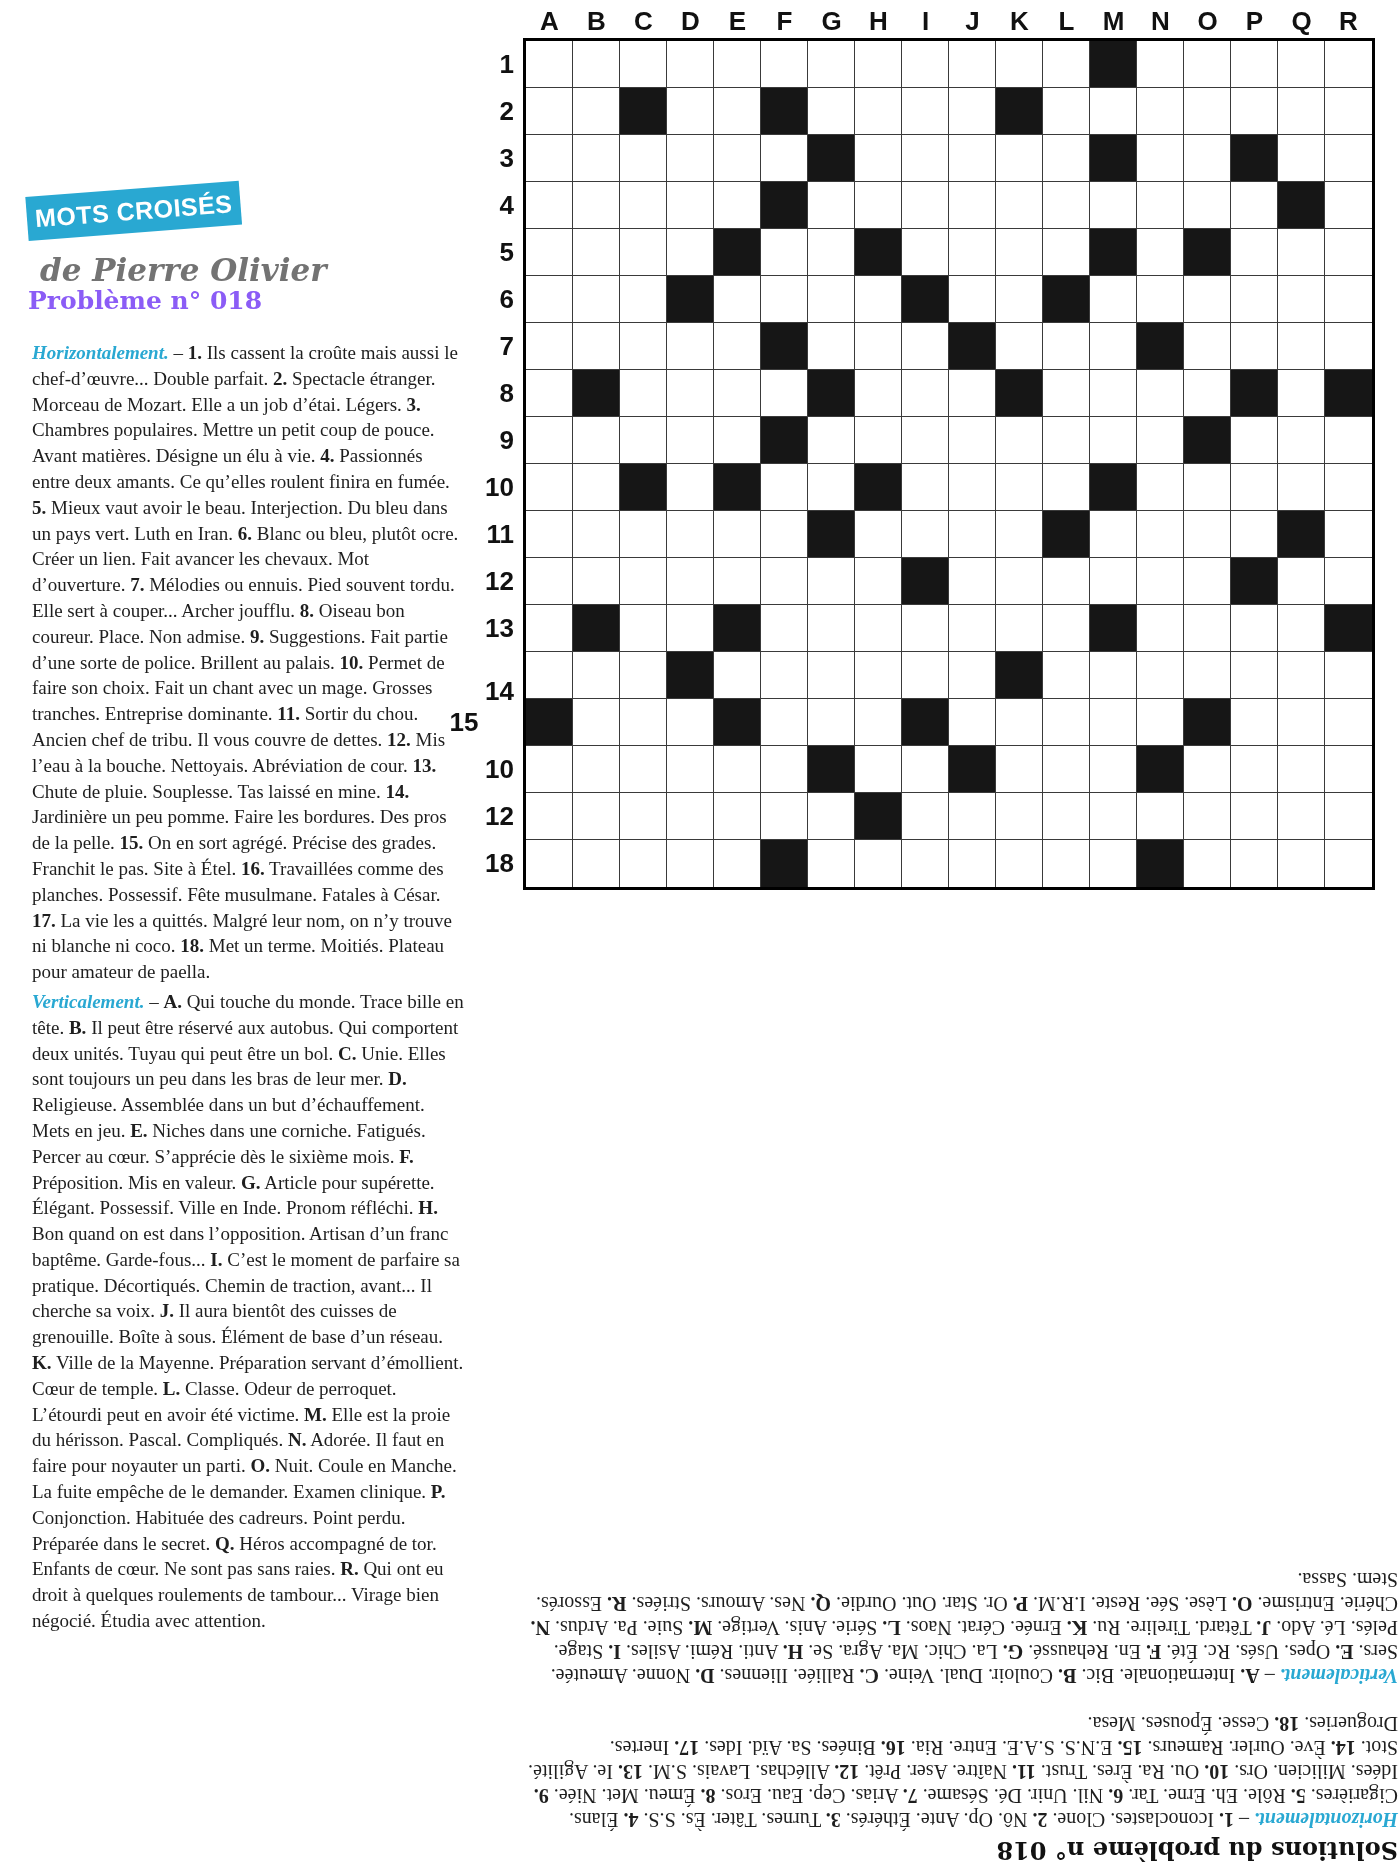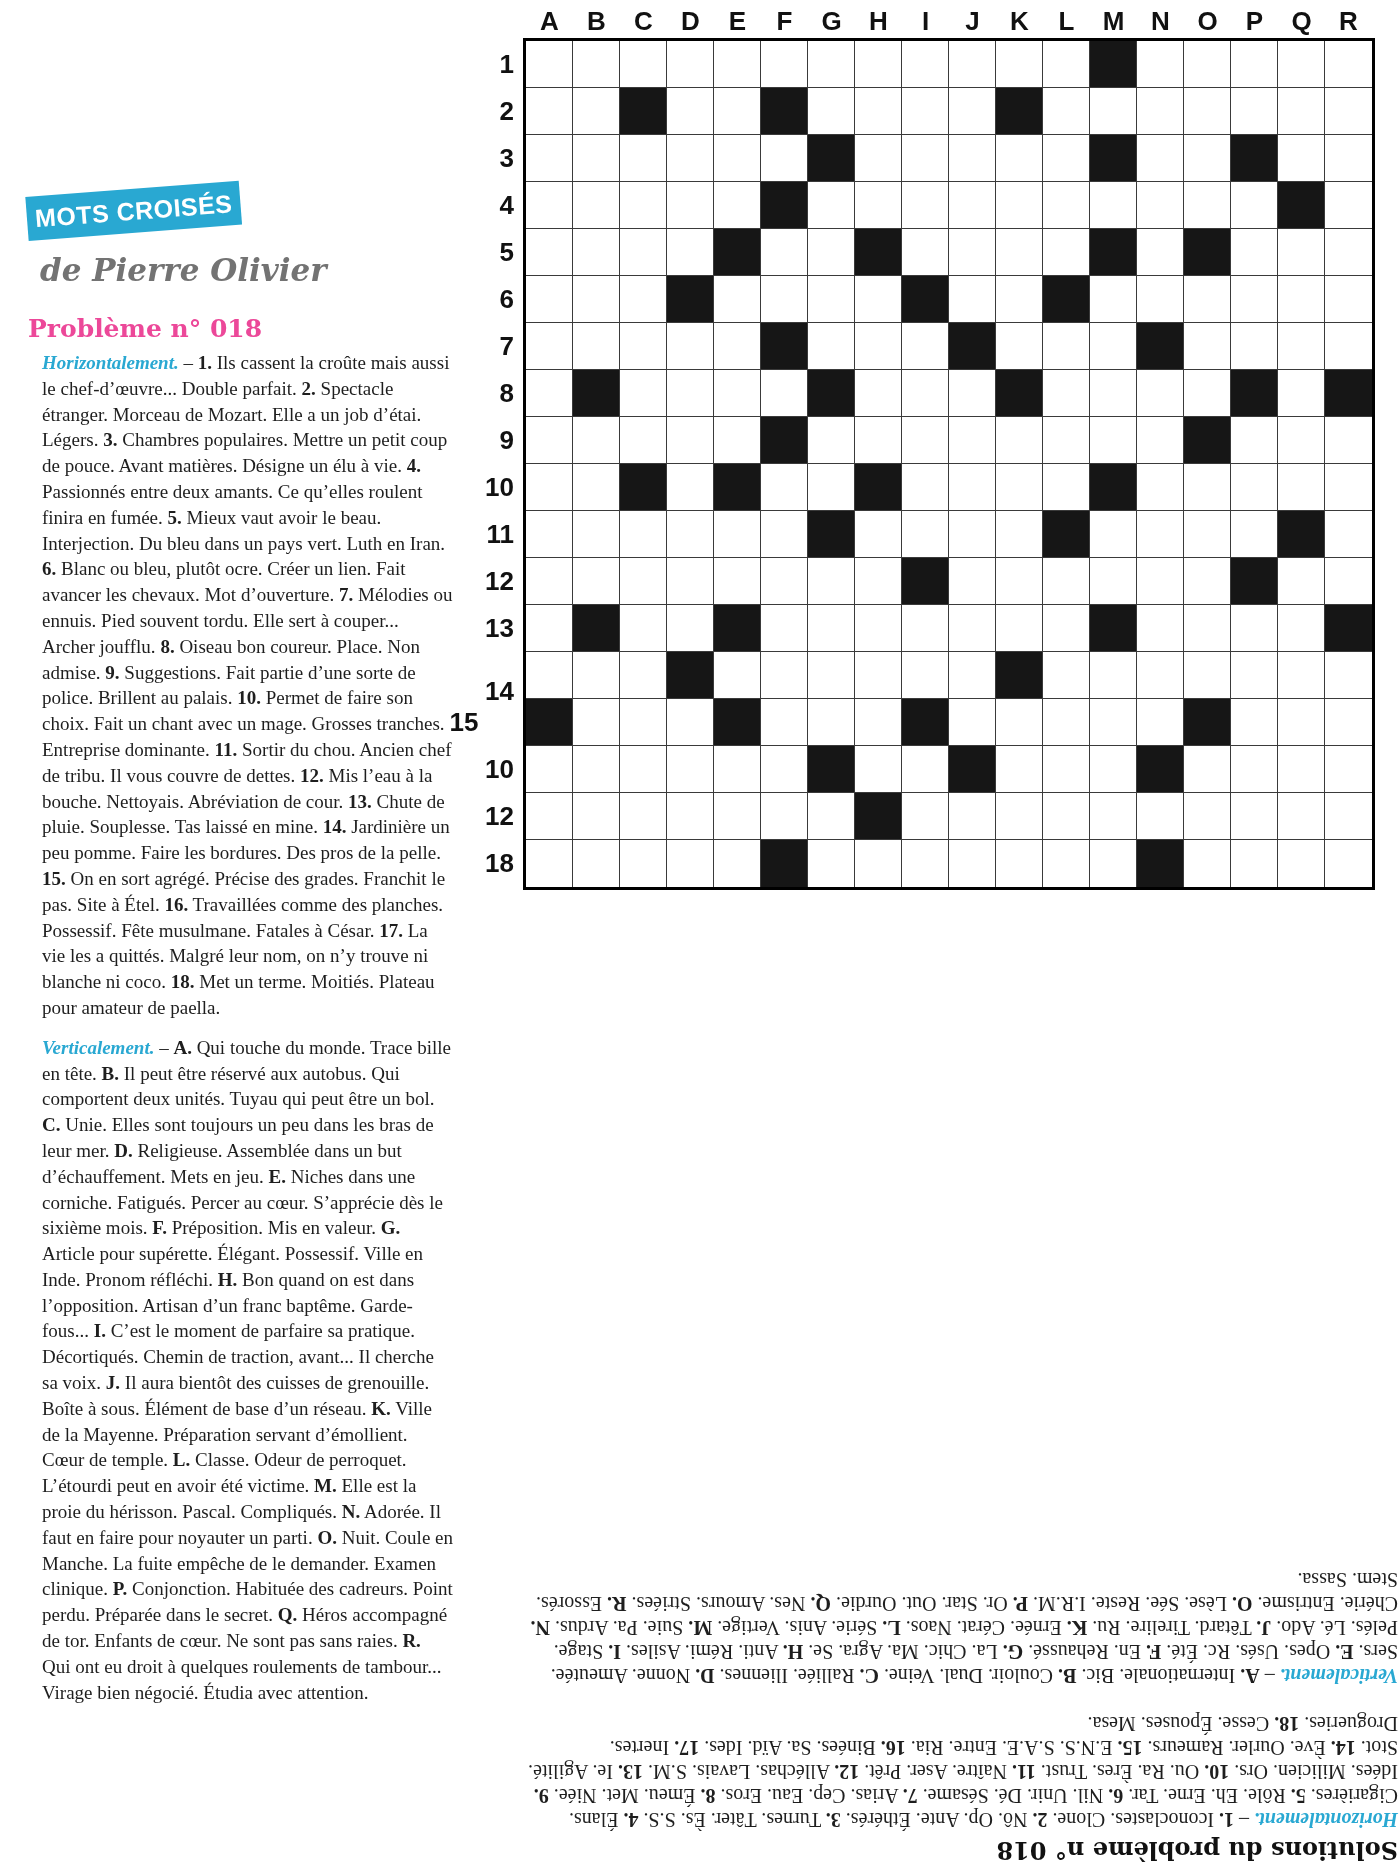--- a/index.html
+++ b/index.html
@@ -7,27 +7,27 @@
         font-family:"Liberation Serif",serif;color:#1e1e1e;}
 
   
   .banner{position:absolute;left:27px;top:197px;width:214px;height:44px;
           display:flex;align-items:center;justify-content:center;
           transform:rotate(-4.4deg);transform-origin:left center;}
   .banner span{font-family:"Liberation Sans",sans-serif;font-weight:bold;
                font-size:25px;color:#fff;letter-spacing:.5px;white-space:nowrap;}
   .byline{position:absolute;left:28px;top:252px;font-family:"DejaVu Serif",serif;
           font-weight:bold;font-style:italic;font-size:31px;color:#737373;margin-left:12px;}
-  .problem{position:absolute;left:28px;top:314px;font-family:"DejaVu Serif",serif;
-           font-weight:bold;font-size:25px;color:#ec4899;}
+  .problem{position:absolute;left:28px;top:286px;font-family:"DejaVu Serif",serif;
+           font-weight:bold;font-size:25px;color:#8b5cf6;}
 
   
   .clues{position:absolute;left:28px;top:336px;width:440px;
          font-size:19px;line-height:25.8px;text-align:left;}
-  .clues p{margin:14px;}
+  .clues p{margin:4px;}
   .lead{font-weight:bold;font-style:italic;}
   .clues b, .solutions b{font-weight:bold;}
 
   
   .grid{position:absolute;left:523px;top:38px;border:3px solid #000;
         display:grid;grid-template-columns:repeat(18,47px);grid-template-rows:repeat(18,47px);
         background:#fff;}
   .cell{border-right:1px solid #3a3a3a;border-bottom:1px solid #3a3a3a;box-sizing:border-box;}
   .cell:nth-child(18n){border-right:none;}
   .cell:nth-child(n+307){border-bottom:none;}

